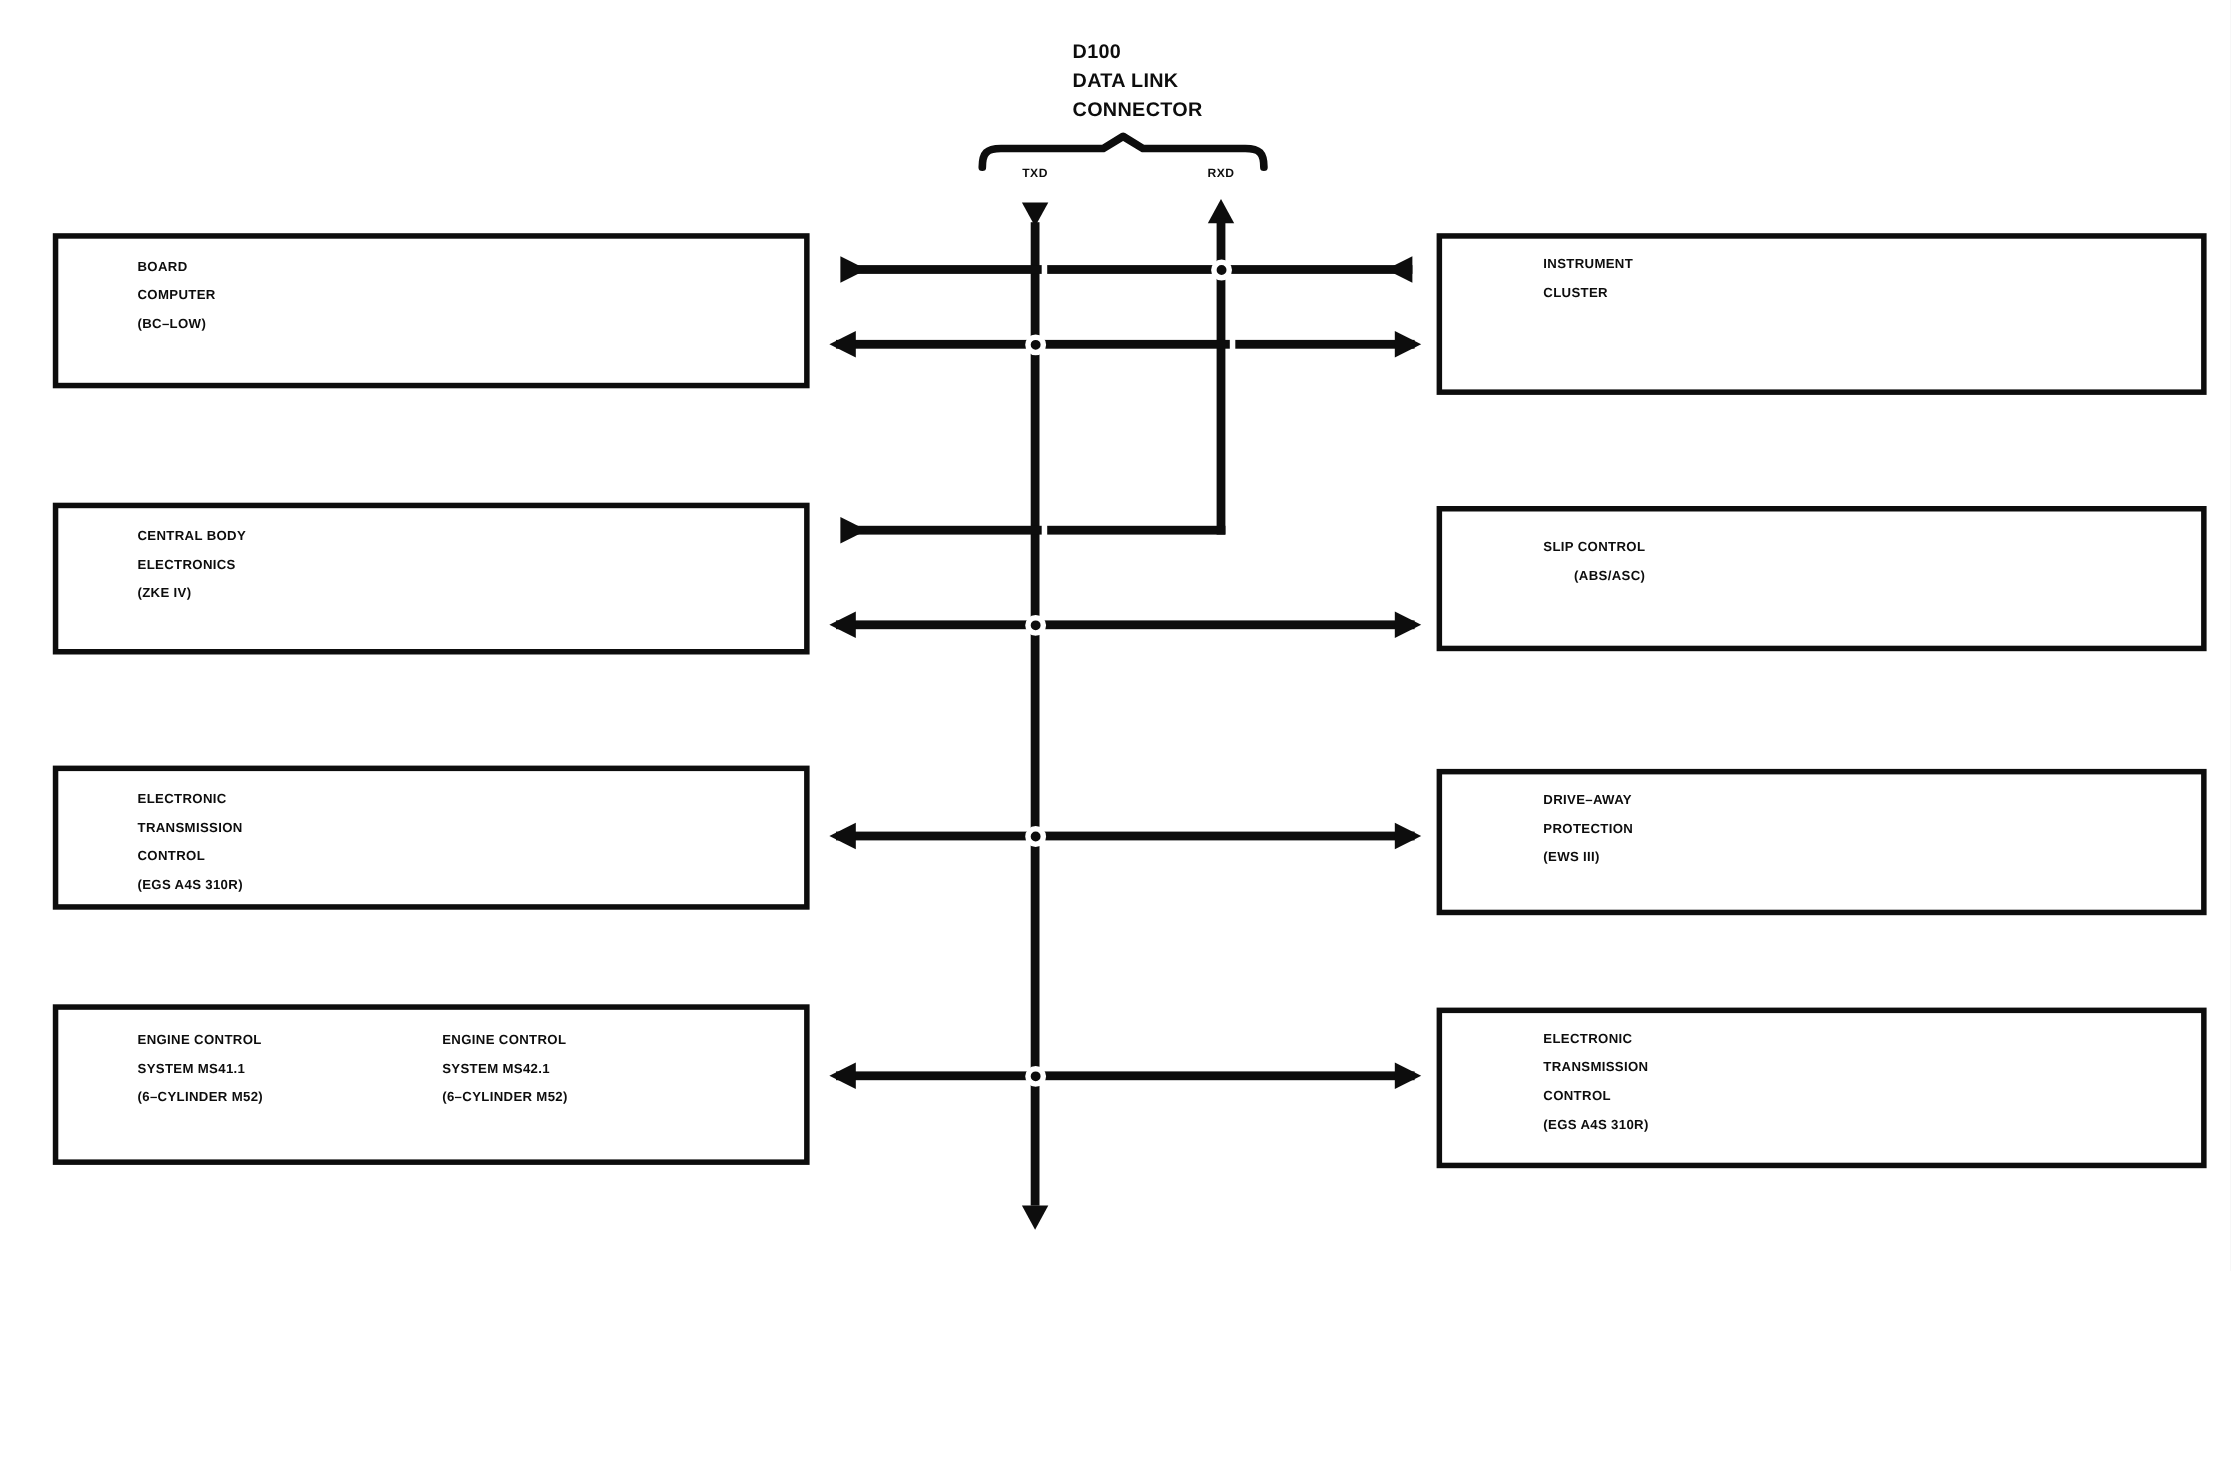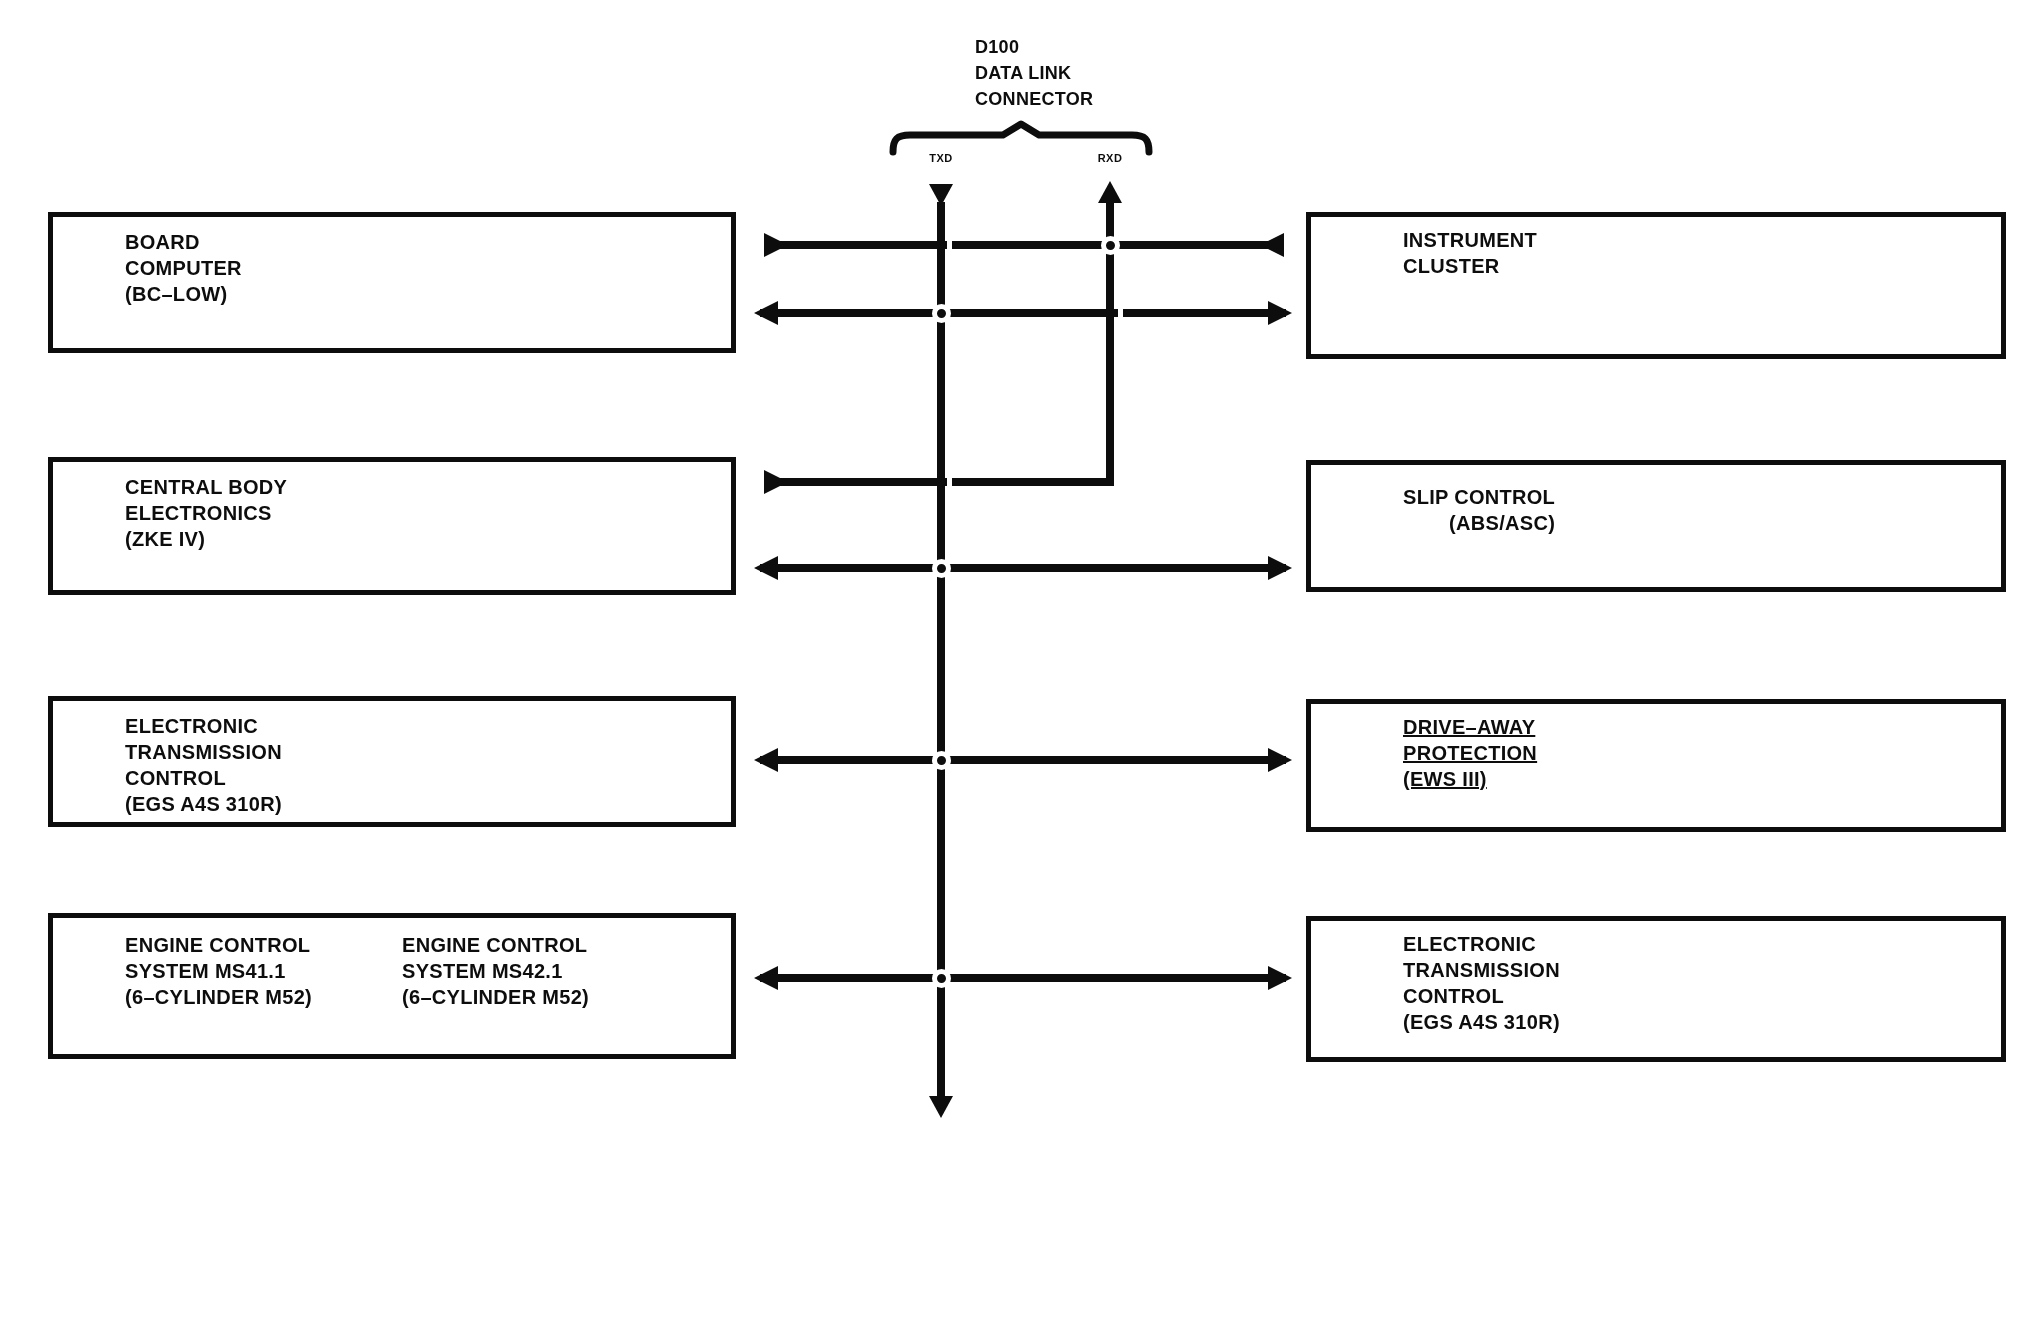--- a/index.html
+++ b/index.html
@@ -2,21 +2,21 @@
 <html><head>
 <meta charset="utf-8">
 <style>
   html,body { margin:0; padding:0; background:#e8e8e8; }
   .canvas {
     position:relative; width:2028px; height:1344px; background:#ffffff;
     font-family:"Liberation Sans", sans-serif; font-weight:bold; color:#0d0d0d;
     overflow:hidden;
   }
   .box { position:absolute; border:5px solid #0d0d0d; background:#ffffff; box-sizing:border-box; }
-  .btxt { position:absolute; font-size:20px; line-height:26px; letter-spacing:.3px; white-space:nowrap; }
+  .btxt { position:absolute; font-size:12px; line-height:26px; letter-spacing:.3px; white-space:nowrap; }
   .hdr { position:absolute; font-size:18px; line-height:26px; letter-spacing:.3px; white-space:nowrap; }
   .pinlabel { position:absolute; font-size:11px; letter-spacing:.5px; text-align:center; width:80px; }
   .hbar, .vbar { position:absolute; background:#0d0d0d; }
   .tri { position:absolute; width:0; height:0; }
   .tri-e { border-top:12px solid transparent; border-bottom:12px solid transparent; border-left:24px solid #0d0d0d; }
   .tri-w { border-top:12px solid transparent; border-bottom:12px solid transparent; border-right:24px solid #0d0d0d; }
   .tri-s { border-left:12px solid transparent; border-right:12px solid transparent; border-top:22px solid #0d0d0d; }
   .tri-n { border-left:12px solid transparent; border-right:12px solid transparent; border-bottom:22px solid #0d0d0d; }
   .node { position:absolute; width:9px; height:9px; background:#0d0d0d; border:5px solid #ffffff; border-radius:50%; }
   .gap { position:absolute; width:5px; height:12px; background:#ffffff; }
@@ -124,21 +124,21 @@
   </div>
 
   <div class="box" style="left:1306px; top:460px; width:700px; height:132px;">
     <div class="btxt" style="left:92px; top:19px;text-align:right;">
       <div>SLIP CONTROL</div>
       <div>(ABS/ASC)</div>
     </div>
   </div>
 
   <div class="box" style="left:1306px; top:699px; width:700px; height:133px;">
-    <div class="btxt" style="left:92px; top:10px;text-decoration:underline;">
+    <div class="btxt" style="left:92px; top:10px;">
       <div>DRIVE–AWAY</div>
       <div>PROTECTION</div>
       <div>(EWS III)</div>
     </div>
   </div>
 
   <div class="box" style="left:1306px; top:916px; width:700px; height:146px;">
     <div class="btxt" style="left:92px; top:10px;">
       <div>ELECTRONIC</div>
       <div>TRANSMISSION</div>

